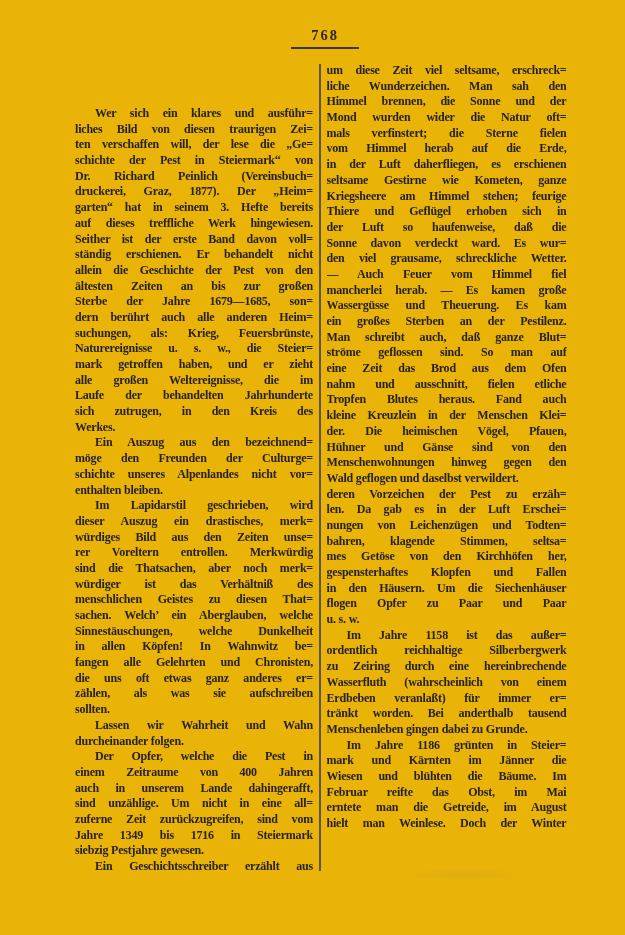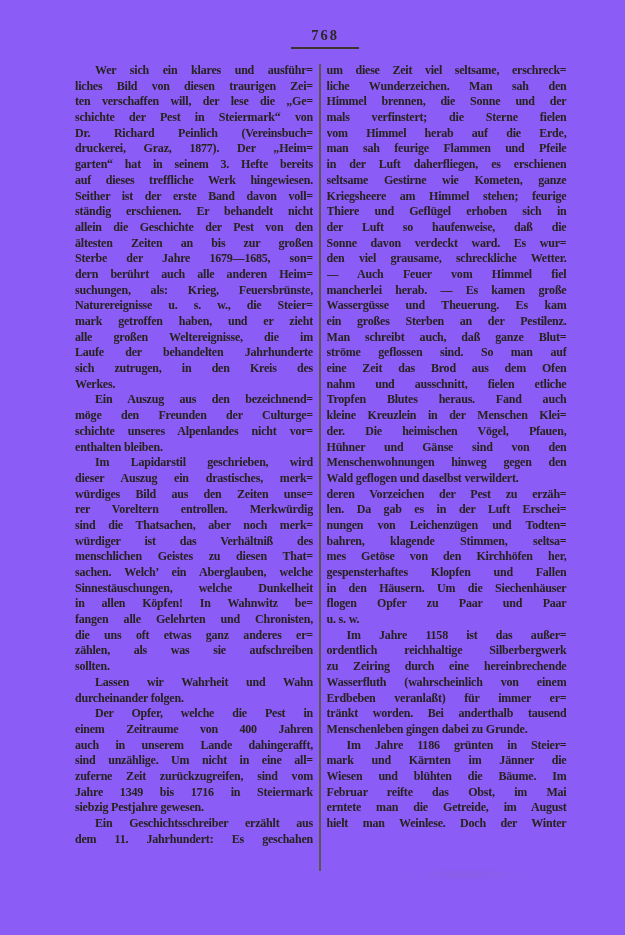--- a/index.html
+++ b/index.html
@@ -5,21 +5,21 @@
   html,body{margin:0;padding:0;}
   body{
     width:625px;height:935px;
     background:#fbfbf9;
     font-family:"Liberation Serif","DejaVu Serif",serif;
     overflow:hidden;
   }
   .page{
     position:relative;
     width:625px;height:935px;
-    background:#8b5cf6;
+    background:#eab308;
     color:#26221d;
   }
   .pagenum-wrap{
     position:absolute;
     top:26px;left:291px;width:68px;
     text-align:center;
     border-bottom:2px solid #3a362f;
     padding-bottom:3px;
   }
   .pagenum{
@@ -32,21 +32,21 @@
     position:absolute;
     top:63px;left:75px;
     width:492px;height:810px;
     display:flex;
     align-items:stretch;
   }
   .col{
     overflow:hidden;
     font-weight:bold;
   }
-  .col-left{width:238px;}
+  .col-left{width:238px;margin-top:43px;}
   .col-right{width:240px;}
   .divider{
     width:1.5px;
     background:#5a554d;
     margin:1px 6px 2px 6px;
   }
   .line{
     height:15.7px;
     line-height:15.7px;
     font-size:12px;
@@ -125,23 +125,23 @@
         <div class="line">Jahre 1349 bis 1716 in Steiermark</div>
         <div class="line end">siebzig Pestjahre gewesen.</div>
         <div class="line indent">Ein Geschichtsschreiber erzählt aus</div>
         <div class="line">dem 11. Jahrhundert: Es geschahen</div>
       </div>
     <div class="divider"></div>
     <div class="col col-right">
         <div class="line">um diese Zeit viel seltsame, erschreck=</div>
         <div class="line">liche Wunderzeichen. Man sah den</div>
         <div class="line">Himmel brennen, die Sonne und der</div>
+        <div class="line">Mond wurden wider die Natur oft=</div>
         <div class="line">mals verfinstert; die Sterne fielen</div>
         <div class="line">vom Himmel herab auf die Erde,</div>
-        <div class="line">man sah feurige Flammen und Pfeile</div>
         <div class="line">in der Luft daherfliegen, es erschienen</div>
         <div class="line">seltsame Gestirne wie Kometen, ganze</div>
         <div class="line">Kriegsheere am Himmel stehen; feurige</div>
         <div class="line">Thiere und Geflügel erhoben sich in</div>
         <div class="line">der Luft so haufenweise, daß die</div>
         <div class="line">Sonne davon verdeckt ward. Es wur=</div>
         <div class="line">den viel grausame, schreckliche Wetter.</div>
         <div class="line">— Auch Feuer vom Himmel fiel</div>
         <div class="line">mancherlei herab. — Es kamen große</div>
         <div class="line">Wassergüsse und Theuerung. Es kam</div>

